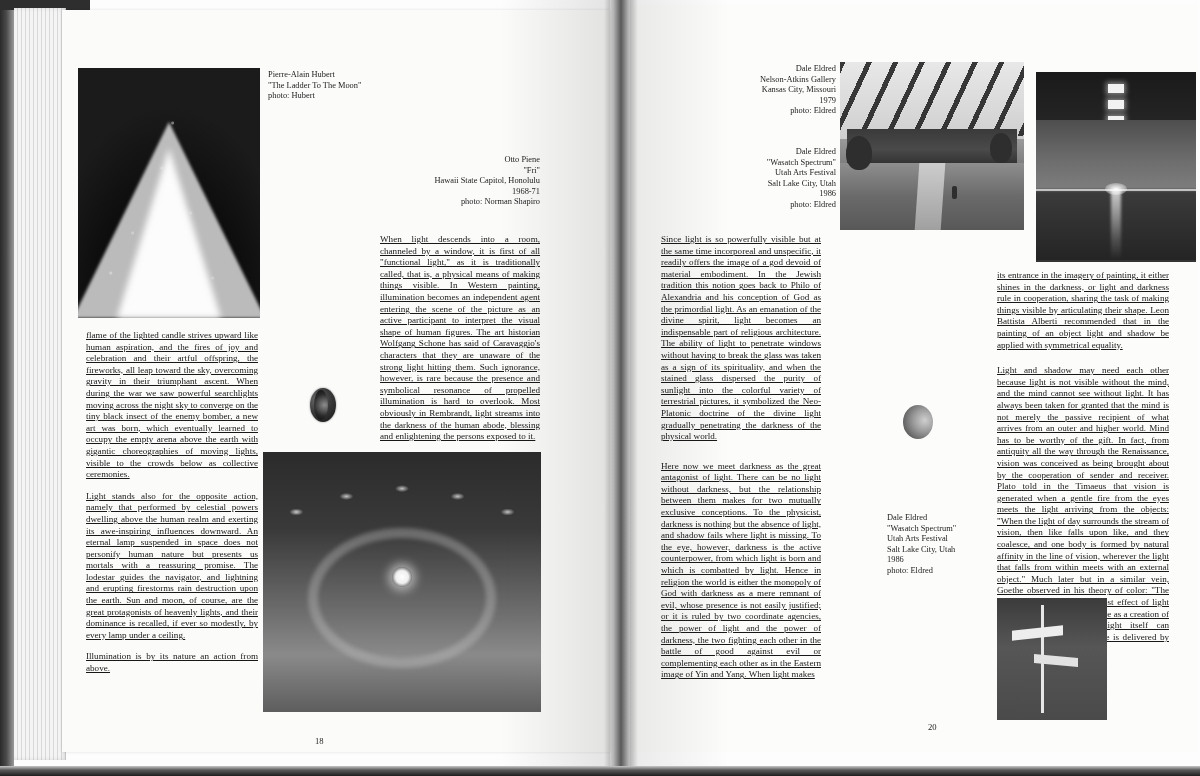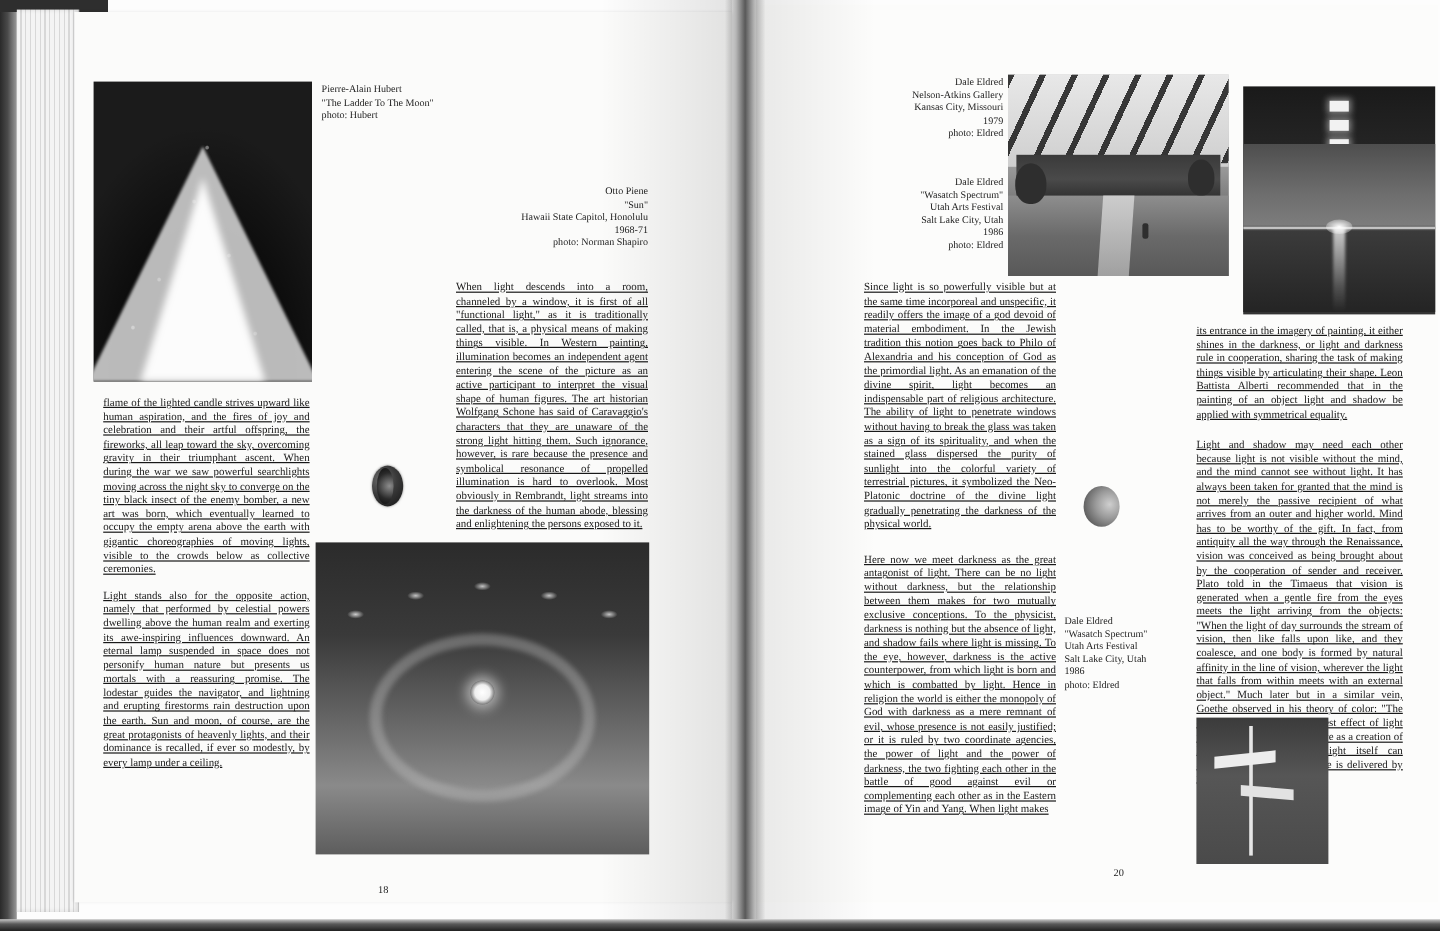--- a/index.html
+++ b/index.html
@@ -342,28 +342,29 @@
     <div class="spark-field"></div>
     <div class="pyramid"></div>
     <div class="pyramid-core"></div>
   </div>
 
   <div class="caption" style="left:268px; top:70px; width:200px;">Pierre-Alain Hubert
 "The Ladder To The Moon"
 photo: Hubert</div>
 
   <div class="caption right-align" style="left:340px; top:155px; width:200px;">Otto Piene
-"Sun"
+"Fri"
 Hawaii State Capitol, Honolulu
 1968-71
 photo:  Norman Shapiro</div>
 
   <div class="col" style="left:86px; top:330px; width:172px;">
     <p>flame of the lighted candle strives upward like human aspiration, and the fires of joy and celebration and their artful offspring, the fireworks, all leap toward the sky, overcoming gravity in their triumphant ascent.  When during the war we saw powerful searchlights moving across the night sky to converge on the tiny black insect of the enemy bomber, a new art was born, which eventually learned to occupy the empty arena above the earth with gigantic choreographies of moving lights, visible to the crowds below as collective ceremonies.</p>
     <p>Light stands also for the opposite action, namely that performed by celestial powers dwelling above the human realm and exerting its awe-inspiring influences downward.  An eternal lamp suspended in space does not personify human nature but presents us mortals with a reassuring promise.  The lodestar guides the navigator, and lightning and erupting firestorms rain destruction upon the earth.  Sun and moon, of course, are the great protagonists of heavenly lights, and their dominance is recalled, if ever so modestly, by every lamp under a ceiling.</p>
+    <p>Illumination is by its nature an action from above.</p>
   </div>
 
   <div class="col" style="left:380px; top:234px; width:160px;">
     <p>When light descends into a room, channeled by a window, it is first of all "functional light," as it is traditionally called, that is, a physical means of making things visible.  In Western painting, illumination becomes an independent agent entering the scene of the picture as an active participant to interpret the visual shape of human figures.  The art historian Wolfgang Schone has said of Caravaggio's characters that they are unaware of the strong light hitting them.  Such ignorance, however, is rare because the presence and symbolical resonance of propelled illumination is hard to overlook.  Most obviously in Rembrandt, light streams into the darkness of the human abode, blessing and enlightening the persons exposed to it.</p>
   </div>
 
   <div class="sphere" style="left:310px; top:388px; width:26px; height:34px; border-radius:50%;">
     <div class="sphere-crescent" style="left:4px; top:2px; width:14px; height:30px; border-radius:50%; background:radial-gradient(circle at 75% 50%, #8d8d8d 0%, #2a2a2a 60%, #0c0c0c 100%);"></div>
   </div>
 
@@ -411,21 +412,21 @@
     <div class="bar-dash" style="top:140px;"></div>
     <div class="bar-dash" style="top:156px;"></div>
   </div>
 
   <div class="img img-water" style="left:1036px; top:120px; width:160px; height:140px; left:1036px; top:120px;">
   <div class="water-horizon"></div>
       <div class="water-beam"></div>
       <div class="water-sun"></div>
     </div>
 
-  <div class="col" style="left:720px; top:234px; width:160px;">
+  <div class="col" style="left:661px; top:234px; width:160px;">
     <p>Since light is so powerfully visible but at the same time incorporeal and unspecific, it readily offers the image of a god devoid of material embodiment.  In the Jewish tradition this notion goes back to Philo of Alexandria and his conception of God as the primordial light.  As an emanation of the divine spirit, light becomes  an indispensable part of religious architecture.  The ability of light to penetrate windows without having to break the glass was taken as a sign of its spirituality, and when the stained glass dispersed the purity of sunlight into the colorful variety of terrestrial pictures, it symbolized the Neo-Platonic doctrine of the divine light gradually penetrating the darkness of the physical world.</p>
     <p style="margin-top:18px;">Here now we meet darkness as the great antagonist of light.  There can be no light without darkness, but the relationship between them makes for two mutually exclusive conceptions.  To the physicist, darkness is nothing but the absence of light, and shadow fails where light is missing.  To the eye, however, darkness is the active counterpower, from which light is born and which is combatted by light.  Hence in religion the world is either the monopoly of God with darkness as a mere remnant of evil, whose presence is not easily justified; or it is ruled by two coordinate agencies, the power of light and the power of darkness, the two fighting each other in the battle of good against evil or complementing each other as in the Eastern image of Yin and Yang.  When light makes</p>
   </div>
 
   <div class="col" style="left:997px; top:270px; width:172px;">
     <p>its entrance in the imagery of painting, it either shines in the darkness, or light and darkness rule in cooperation, sharing the task of making things visible by articulating their shape.  Leon Battista Alberti recommended that in the painting of an object light and shadow be applied with symmetrical equality.</p>
     <p style="margin-top:14px;">Light and shadow may need each other because light is not visible without the mind, and the mind cannot see without light.  It has always been taken for granted that the mind is not merely the passive recipient of what arrives from an outer and higher world.  Mind has to be worthy of the gift.  In fact, from antiquity all the way through the Renaissance, vision was conceived as being brought about by the cooperation of sender and receiver.  Plato told in the Timaeus that vision is generated when a gentle fire from the eyes meets the light arriving from the objects:  "When the light of day surrounds the stream of vision, then like falls upon like, and they coalesce, and one body is formed by natural affinity in the line of vision, wherever the light that falls from within meets with an external object."  Much later but in a similar vein, Goethe observed in his theory of color:  "The eye is the ultimate and highest effect of light upon the organic body.  The eye as a creation of light accomplishes what light itself can accomplish.  All that is visible is delivered by the light to the eye, and</p>
   </div>
 
   <div class="sphere-lit" style="left:903px; top:405px; width:30px; height:34px;"></div>

